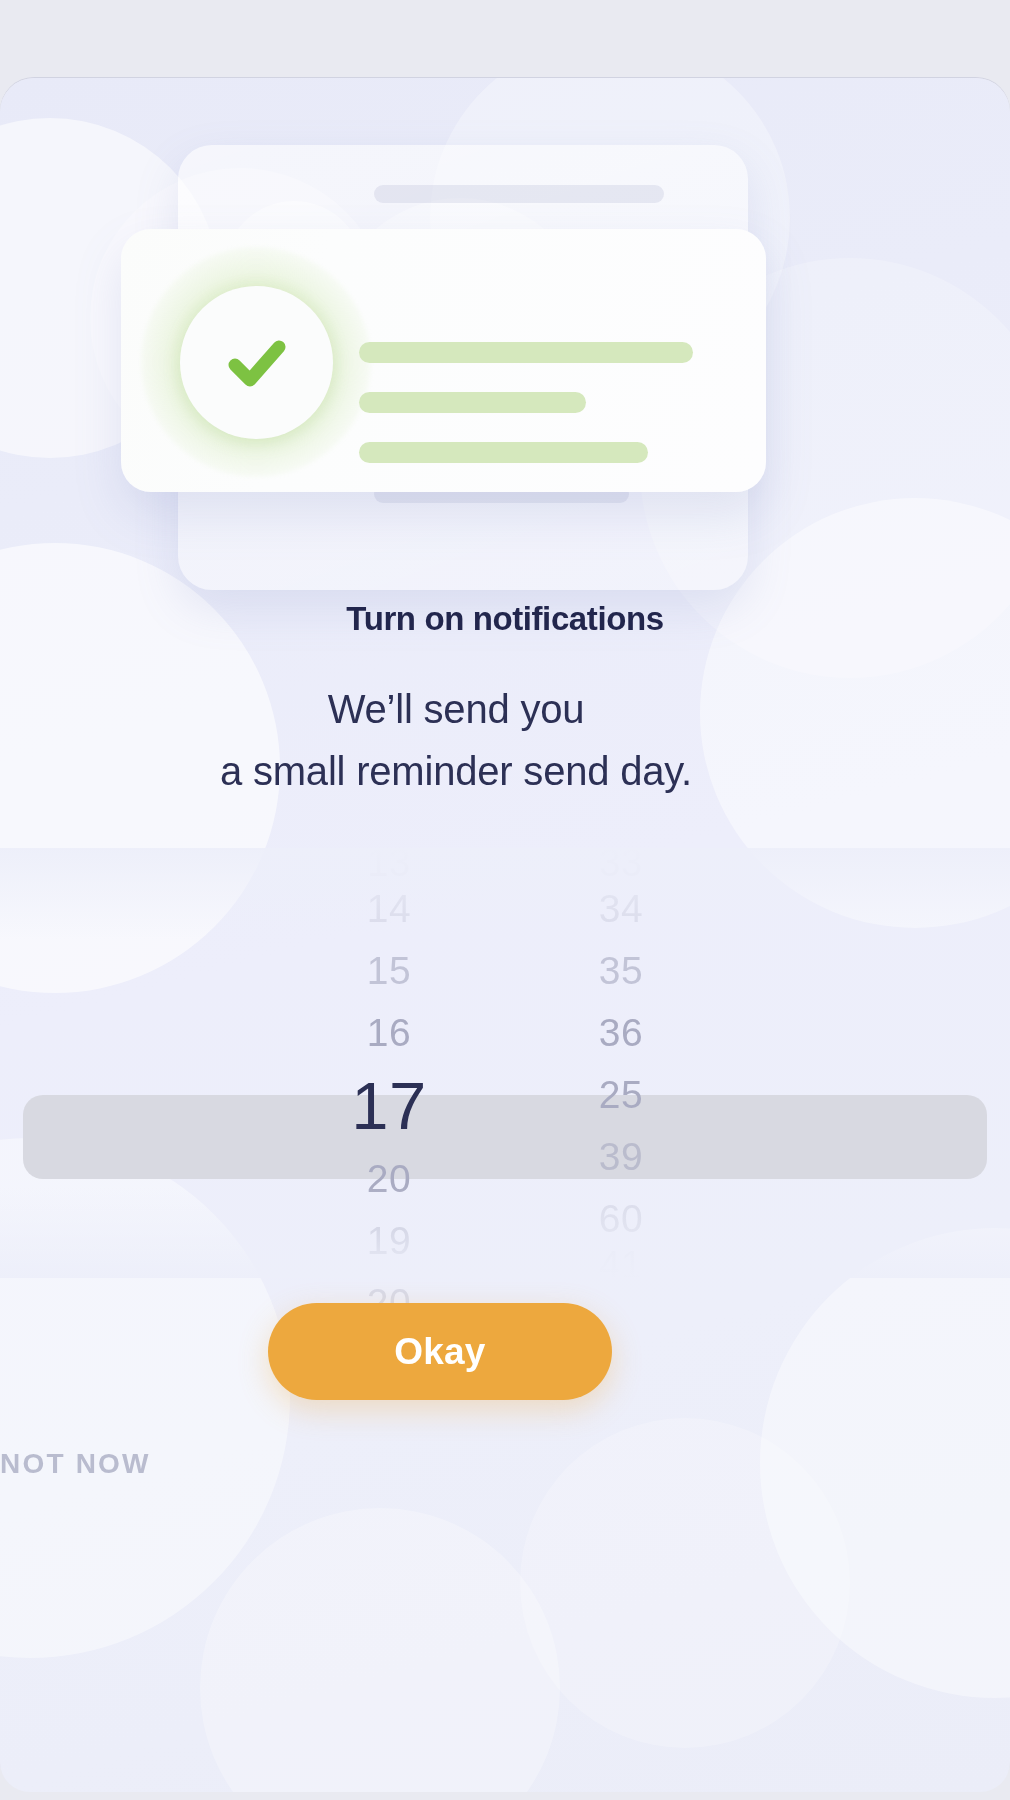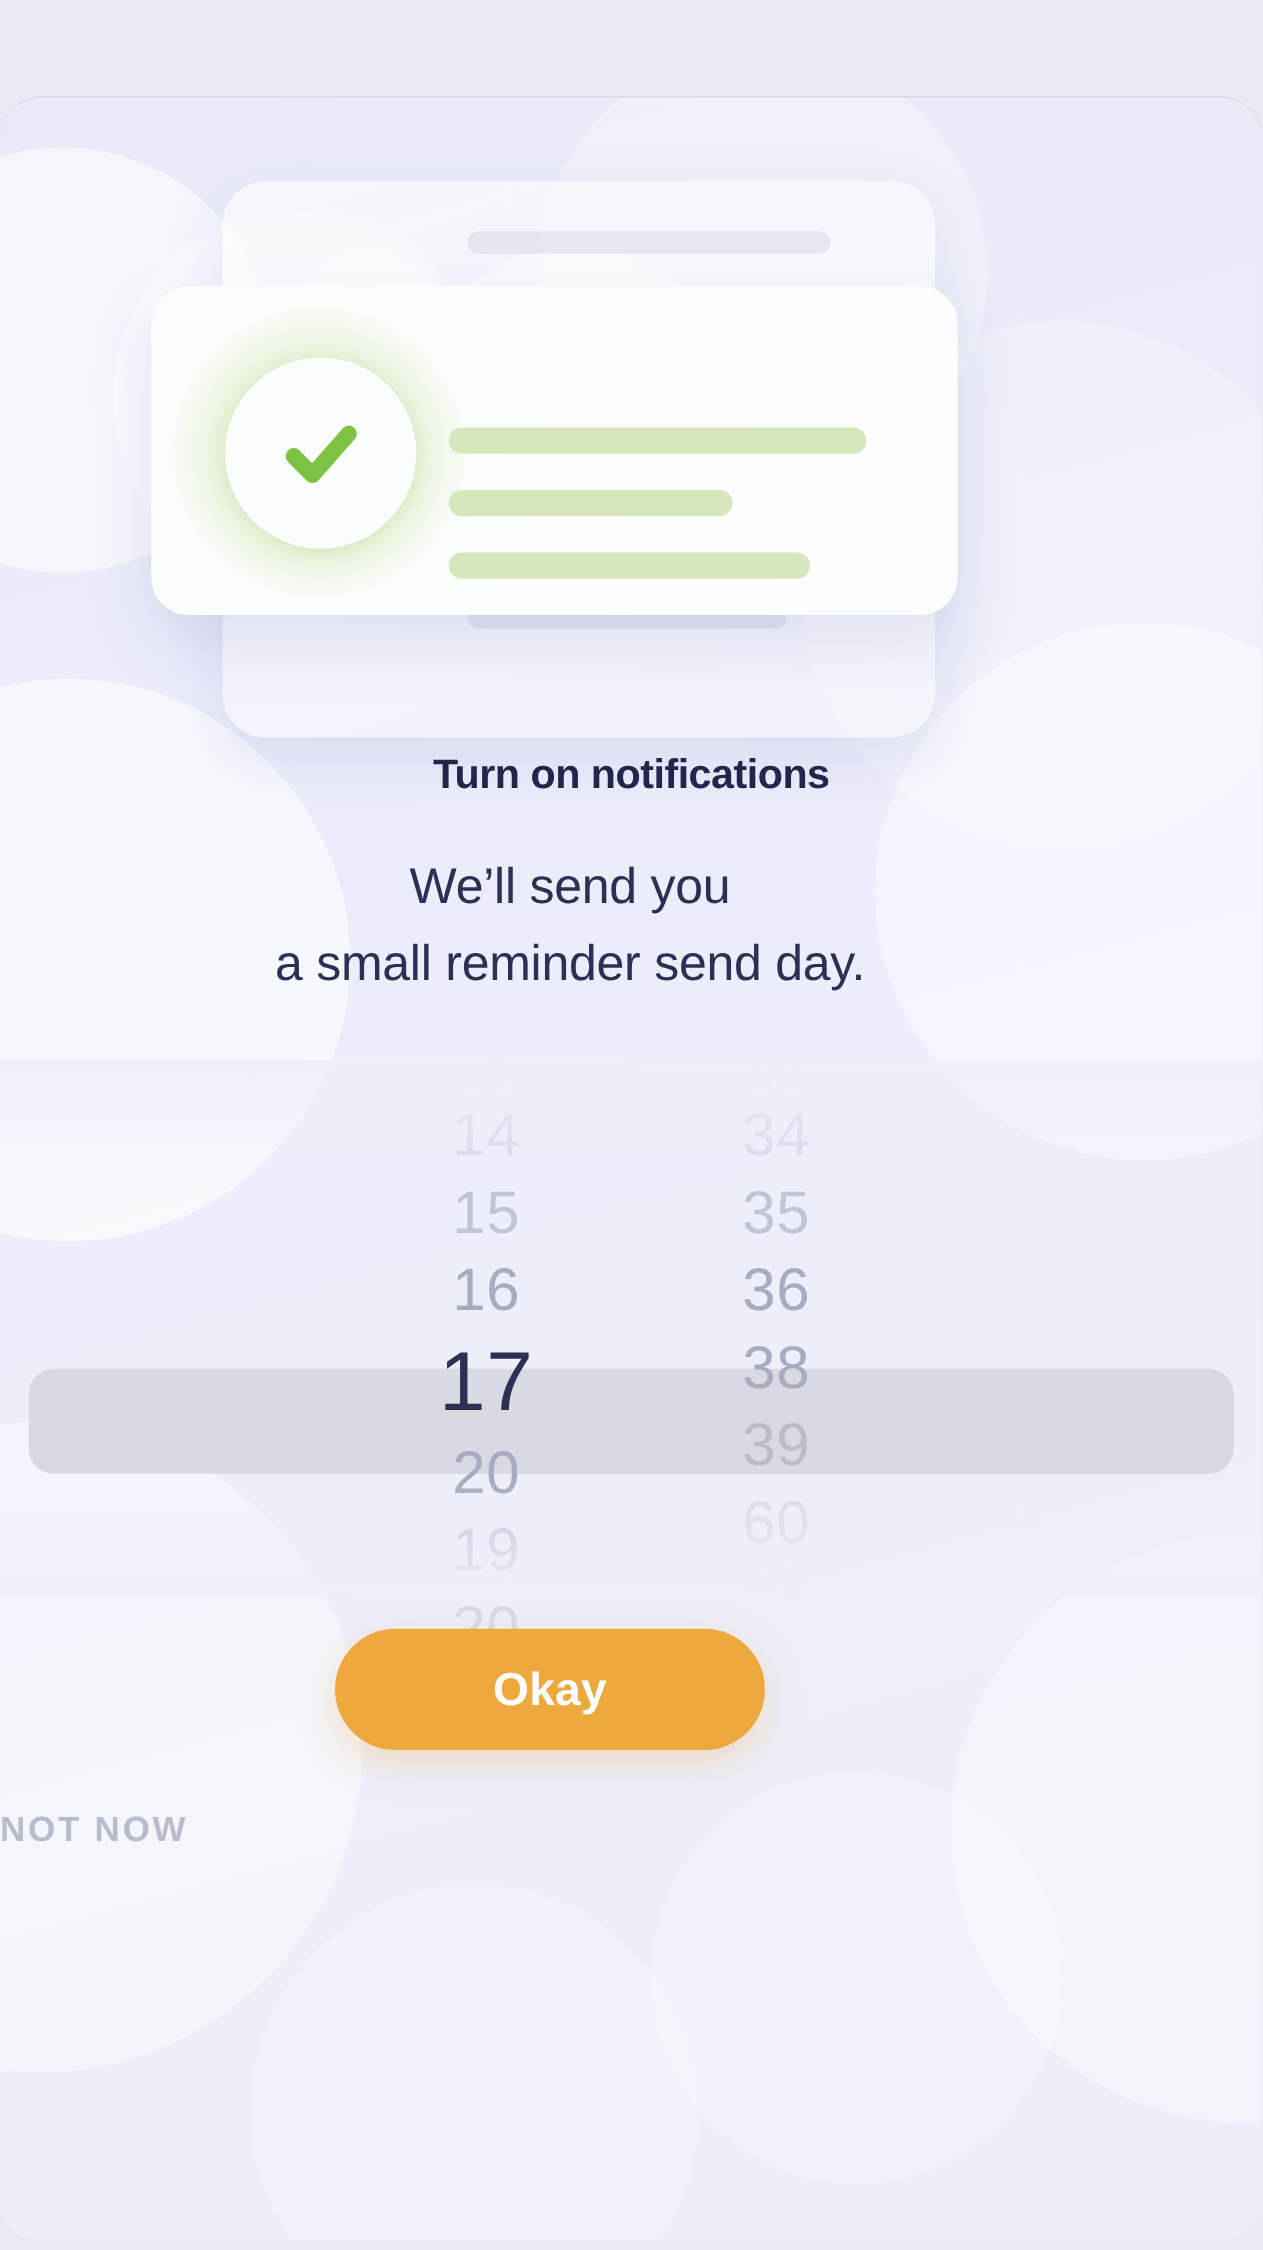--- a/index.html
+++ b/index.html
@@ -189,21 +189,21 @@
     height: 430px;
     display: flex;
     justify-content: center;
     gap: 104px;
   }
   .pcol { width: 128px; position: relative; }
   .prow {
     height: 62px;
     line-height: 62px;
     text-align: center;
-    font-size: 48px;
+    font-size: 39px;
     font-weight: 400;
     color: #a9abc2;
     letter-spacing: 0.5px;
   }
   .prow.sel {
     font-size: 67px;
     font-weight: 400;
     color: #2c3055;
     height: 84px;
     line-height: 84px;
@@ -314,21 +314,21 @@
           <div class="prow f1">19</div>
           <div class="prow f2">20</div>
           <div class="prow f3">21</div>
         </div>
 
         <div class="pcol">
           <div class="prow f3">33</div>
           <div class="prow f2">34</div>
           <div class="prow f1">35</div>
           <div class="prow">36</div>
-          <div class="prow">38</div>
+          <div class="prow">25</div>
           <div class="prow f1">39</div>
           <div class="prow f2">60</div>
           <div class="prow f3">41</div>
         </div>
       </div>
 
       <div id="picker-fade-top"></div>
       <div id="picker-fade-bottom"></div>
     </div>
 

